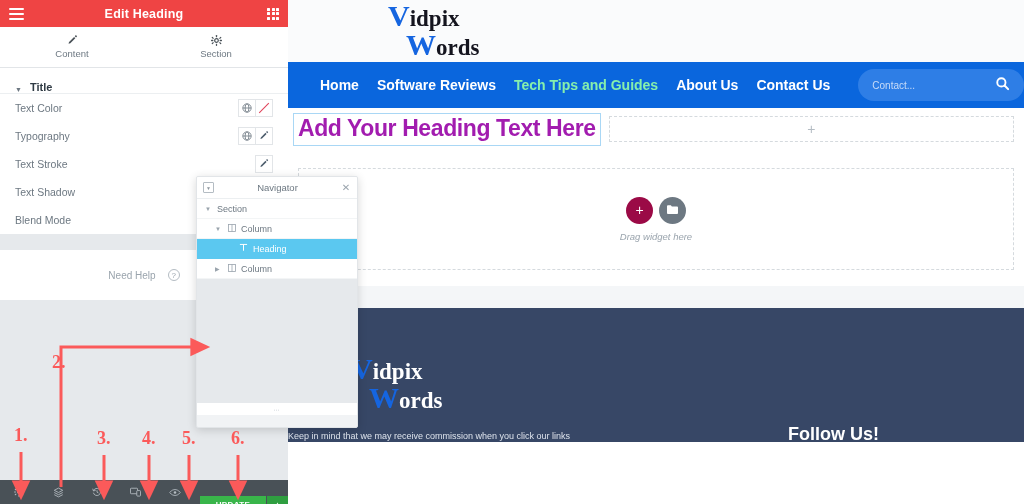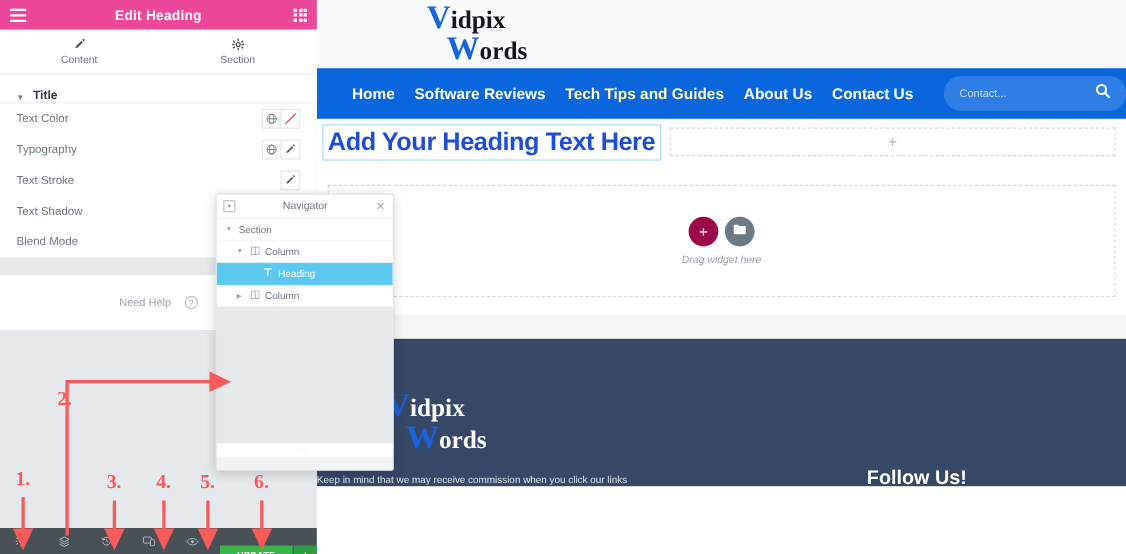--- a/index.html
+++ b/index.html
@@ -9,21 +9,21 @@
     overflow: hidden; background: #fff;
   }
   #root { position: relative; width: 1024px; height: 504px; }
 
   
   #editor-panel {
     position: absolute; left: 0; top: 0; width: 288px; height: 504px;
     background: #e6e9ec; z-index: 20;
   }
   #panel-header {
-    height: 27px; background: #ec4899; display: flex; align-items: center;
+    height: 27px; background: #ef4444; display: flex; align-items: center;
     justify-content: space-between; padding: 0 9px;
   }
   #panel-header .title {
     color: #fff; font-size: 12.5px; font-weight: bold; letter-spacing: .2px;
     position: absolute; left: 0; right: 0; text-align: center; pointer-events: none;
   }
   .hamburger { width: 15px; display: flex; flex-direction: column; gap: 3px; z-index: 2; }
   .hamburger i { display: block; height: 2px; background: #fff; border-radius: 1px; }
   .grid-icon { display: grid; grid-template-columns: repeat(3,3px); grid-template-rows: repeat(3,3px);
     gap: 1.5px; z-index: 2; }
@@ -100,28 +100,28 @@
   #preview { position: absolute; left: 288px; top: 0; width: 736px; height: 504px;
     background: #fff; overflow: hidden; }
   #site-logo-bar { height: 62px; background: #fafbfc; display: flex; align-items: center; }
   .logo { font-family: "Liberation Serif", serif; line-height: .96; padding-left: 100px; }
   .logo .l1, .logo .l2 { color: #14141e; font-size: 23px; font-weight: bold; white-space: nowrap; }
   .logo .l2 { padding-left: 18px; }
   .logo .cap { color: #1565e0; font-size: 30px; }
 
   #navbar { height: 46px; background: #0a66dd; display: flex; align-items: center; padding-left: 32px; gap: 18px; }
   .navlink { color: #fff; font-size: 14px; font-weight: bold; white-space: nowrap; }
-  .navlink.dim { color: #fef9c3; }
+  .navlink.dim { color: #86efac; }
   #searchbox { width: 172px; height: 32px; background: #2e7ee6; border-radius: 16px;
     display: flex; align-items: center; padding: 0 14px; margin-left: 10px; }
   #searchbox .ph { flex: 1; color: #c8dcf8; font-size: 10px; }
 
   #heading-strip { height: 40px; display: flex; align-items: center; padding-top: 2px; }
   #heading-box { margin-left: 5px; border: 1px solid #a9d7f5; padding: 1px 4px 3px; background: #fff; }
-  #heading-text { font-size: 23px; font-weight: bold; color: #1d4ed8; letter-spacing: -.4px; white-space: nowrap; }
+  #heading-text { font-size: 23px; font-weight: bold; color: #a21caf; letter-spacing: -.4px; white-space: nowrap; }
   #add-col { flex: 1; height: 26px; margin: 0 10px 0 8px; border: 1px dashed #d5dade;
     display: flex; align-items: center; justify-content: center; color: #b4bcc3; font-size: 14px; }
 
   #drop-zone { margin: 20px 10px 0 10px; height: 102px; border: 1px dashed #d5dade;
     display: flex; flex-direction: column; align-items: center; justify-content: center; gap: 7px; }
   .dz-btns { display: flex; gap: 6px; }
   .dz-circle { width: 27px; height: 27px; border-radius: 50%; display: flex;
     align-items: center; justify-content: center; color: #fff; }
   .dz-add { background: #9b0a46; font-size: 14px; }
   .dz-folder { background: #6d7882; }

